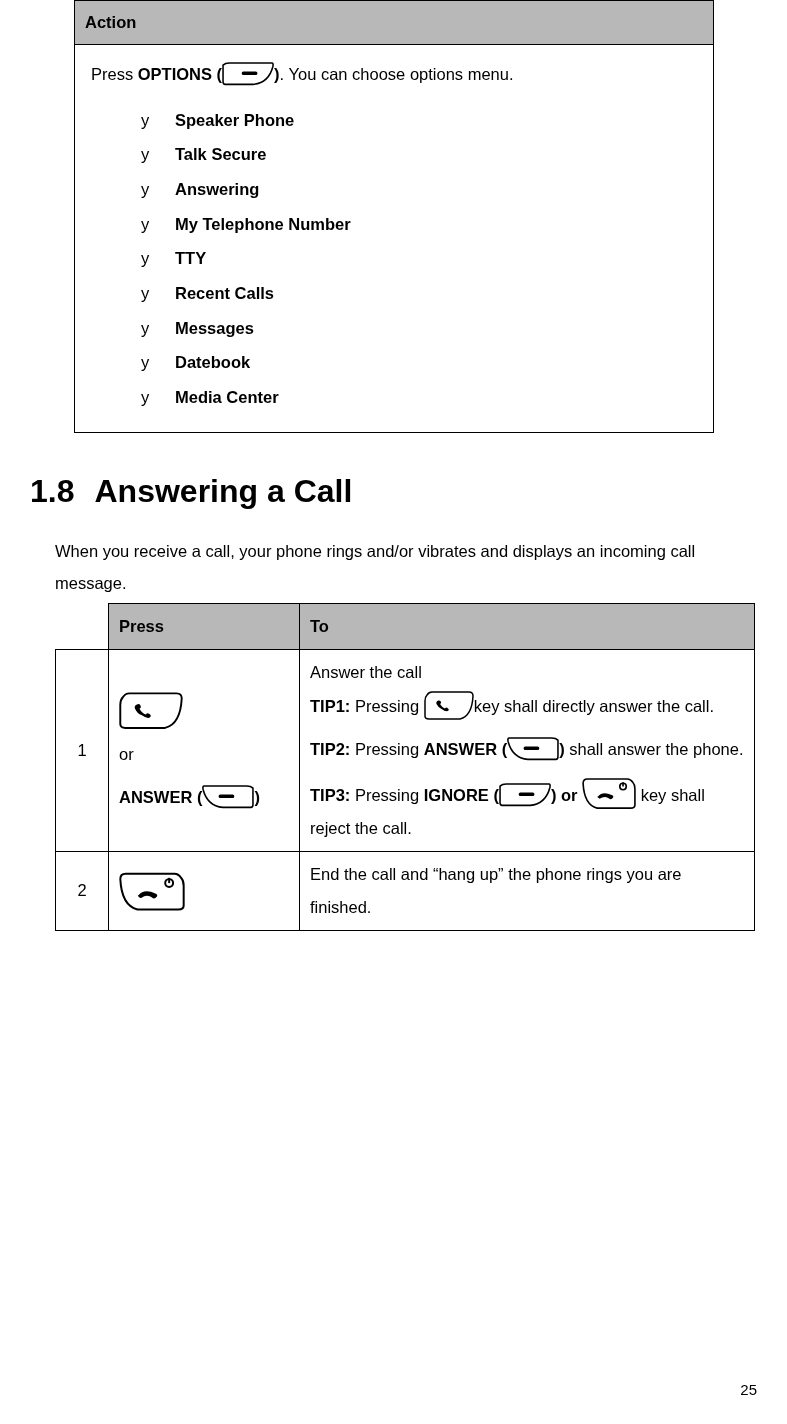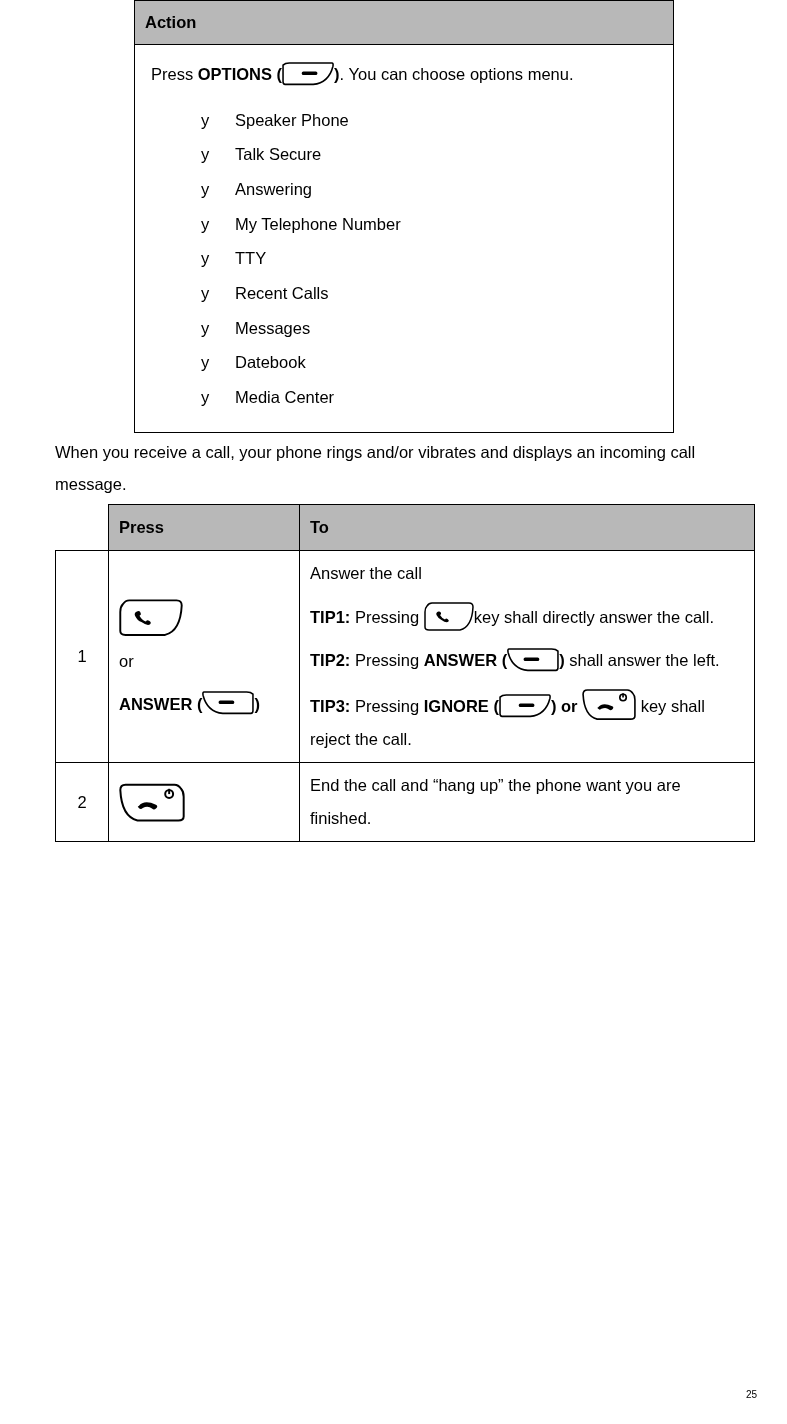--- a/index.html
+++ b/index.html
@@ -30,34 +30,34 @@
     border: 1px solid #000;
     padding: 6px 10px;
     text-align: left;
     vertical-align: top;
   }
   th {
     background: #b8b8b8;
     font-weight: bold;
   }
   .table1 {
-    margin-left: 104px;
-    width: 540px;
+    margin-left: 44px;
+    width: 640px;
   }
   .table1 td {
     padding: 14px 16px 18px 16px;
     border-radius: 27px;
   }
   ul.options {
     list-style: none;
     padding-left: 50px;
     margin: 12px 0 0 0;
   }
   ul.options li {
-    font-weight: normal;
+    font-weight: bold;
     position: relative;
     padding-left: 34px;
     line-height: 2.1;
   }
   ul.options li::before {
     content: "y";
     font-family: Arial, sans-serif;
     position: absolute;
     left: 0;
     font-weight: normal;
@@ -121,21 +121,21 @@
   .table2 th, .table2 td {
     line-height: 2.0;
   }
   .table2 .col-num { width: 32px; text-align: center; vertical-align: middle; }
   .table2 .col-press { width: 170px; vertical-align: middle; }
   .table2 .col-to { }
   .pagenum {
     position: absolute;
     bottom: 20px;
     right: 30px;
-    font-size: 10px;
+    font-size: 15px;
   }
   .b { font-weight: bold; }
 </style>
 </head>
 <body>
 
 <div class="page">
 
   <table class="table1">
     <tbody>
@@ -157,20 +157,24 @@
         <li>Recent Calls</li>
         <li>Messages</li>
         <li>Datebook</li>
         <li>Media Center</li>
       </ul>
     </td>
         </tr>
   </tbody>
     </table>
 
+  <h2 class="section">
+    <span>1.8</span>
+    <span>Answering a Call</span>
+  </h2>
 
   <div class="content">
     <p class="para">When you receive a call, your phone rings and/or vibrates and displays an incoming call message.</p>
   </div>
 
   <table class="table2">
     <tbody>
         <tr>
       <th class="col-num" style="background:#fff;border-top-color:#fff;border-left-color:#fff;"></th>
       <th class="col-press">Press</th>
@@ -188,32 +192,32 @@
         <span>or</span>
         <div style="padding:10px 0 4px 0;">
           <span class="b"><span>ANSWER (</span><svg class="softkey" viewBox="0 0 100 46">
                   <path d="M98 6 Q94 2 86 2 L4 2 Q1 2 2 8 Q10 40 40 43 L94 43 Q98 43 98 38 Z" fill="#fff" stroke="#000" stroke-width="3"></path>
                   <rect x="32" y="18" width="30" height="7" rx="3" fill="#000"></rect>
                 </svg><span>)</span></span>
         </div>
       </td>
       <td class="col-to">
         <div>Answer the call</div>
-        <div style="margin-top:10px;">
+        <div style="">
           <span class="b">TIP1:</span><span> Pressing </span>
           <svg class="sendkey" viewBox="0 0 100 60">
                 <path d="M6 10 Q2 14 2 22 L2 52 Q2 58 10 58 L72 58 Q96 52 98 12 Q98 4 90 4 L16 4 Q10 4 6 10 Z" fill="#fff" stroke="#000" stroke-width="3"></path>
                 <path d="M35 38 q-6 -2 -10 -10 q-2 -5 4 -7 q4 -1 5 3 q1 3 -2 4 q4 7 10 9 q2 -3 5 -1 q4 2 2 5 q-4 4 -14 -3" fill="#000"></path>
               </svg><span>key shall directly answer the call.</span>
         </div>
         <div style="margin-top:10px;">
           <span class="b">TIP2:</span><span> Pressing </span><span class="b"><span>ANSWER (</span><svg class="softkey" viewBox="0 0 100 46">
                   <path d="M98 6 Q94 2 86 2 L4 2 Q1 2 2 8 Q10 40 40 43 L94 43 Q98 43 98 38 Z" fill="#fff" stroke="#000" stroke-width="3"></path>
                   <rect x="32" y="18" width="30" height="7" rx="3" fill="#000"></rect>
-                </svg><span>)</span></span><span> shall answer the left.</span>
+                </svg><span>)</span></span><span> shall answer the phone.</span>
         </div>
         <div style="margin-top:10px;">
           <span class="b">TIP3:</span><span> Pressing </span><span class="b"><span>IGNORE (</span><svg class="softkey-r" viewBox="0 0 100 46">
                   <path d="M2 6 Q6 2 14 2 L96 2 Q99 2 98 8 Q90 40 60 43 L6 43 Q2 43 2 38 Z" fill="#fff" stroke="#000" stroke-width="3"></path>
                   <rect x="38" y="18" width="30" height="7" rx="3" fill="#000"></rect>
                 </svg><span>) or </span></span>
           <svg class="endkey" viewBox="0 0 100 60">
                 <path d="M94 10 Q98 14 98 22 L98 52 Q98 58 90 58 L28 58 Q4 52 2 12 Q2 4 10 4 L84 4 Q90 4 94 10 Z" fill="#fff" stroke="#000" stroke-width="3"></path>
                 <path d="M30 36 q8 -10 26 -2 q4 2 0 6 q-3 3 -6 0 q-6 -5 -14 -1 q-3 3 -6 0 q-3 -3 0 -3" fill="#000"></path>
                 <circle cx="76" cy="18" r="6" fill="none" stroke="#000" stroke-width="3"></circle>
@@ -226,19 +230,19 @@
     <tr>
       <td class="col-num">2</td>
       <td class="col-press">
         <svg class="endkey-big" viewBox="0 0 100 60">
               <path d="M94 10 Q98 14 98 22 L98 52 Q98 58 90 58 L28 58 Q4 52 2 12 Q2 4 10 4 L84 4 Q90 4 94 10 Z" fill="#fff" stroke="#000" stroke-width="3"></path>
               <path d="M30 36 q8 -10 26 -2 q4 2 0 6 q-3 3 -6 0 q-6 -5 -14 -1 q-3 3 -6 0 q-3 -3 0 -3" fill="#000"></path>
               <circle cx="76" cy="18" r="6" fill="none" stroke="#000" stroke-width="3"></circle>
               <line x1="76" y1="10" x2="76" y2="18" stroke="#000" stroke-width="3"></line>
             </svg>
       </td>
-      <td class="col-to">End the call and “hang up” the phone want you are finished.</td>
+      <td class="col-to">End the call and “hang up” the phone rings you are finished.</td>
     </tr>
   </tbody>
     </table>
 
   <div class="pagenum">25</div>
 </div>
 
 </body></html>

